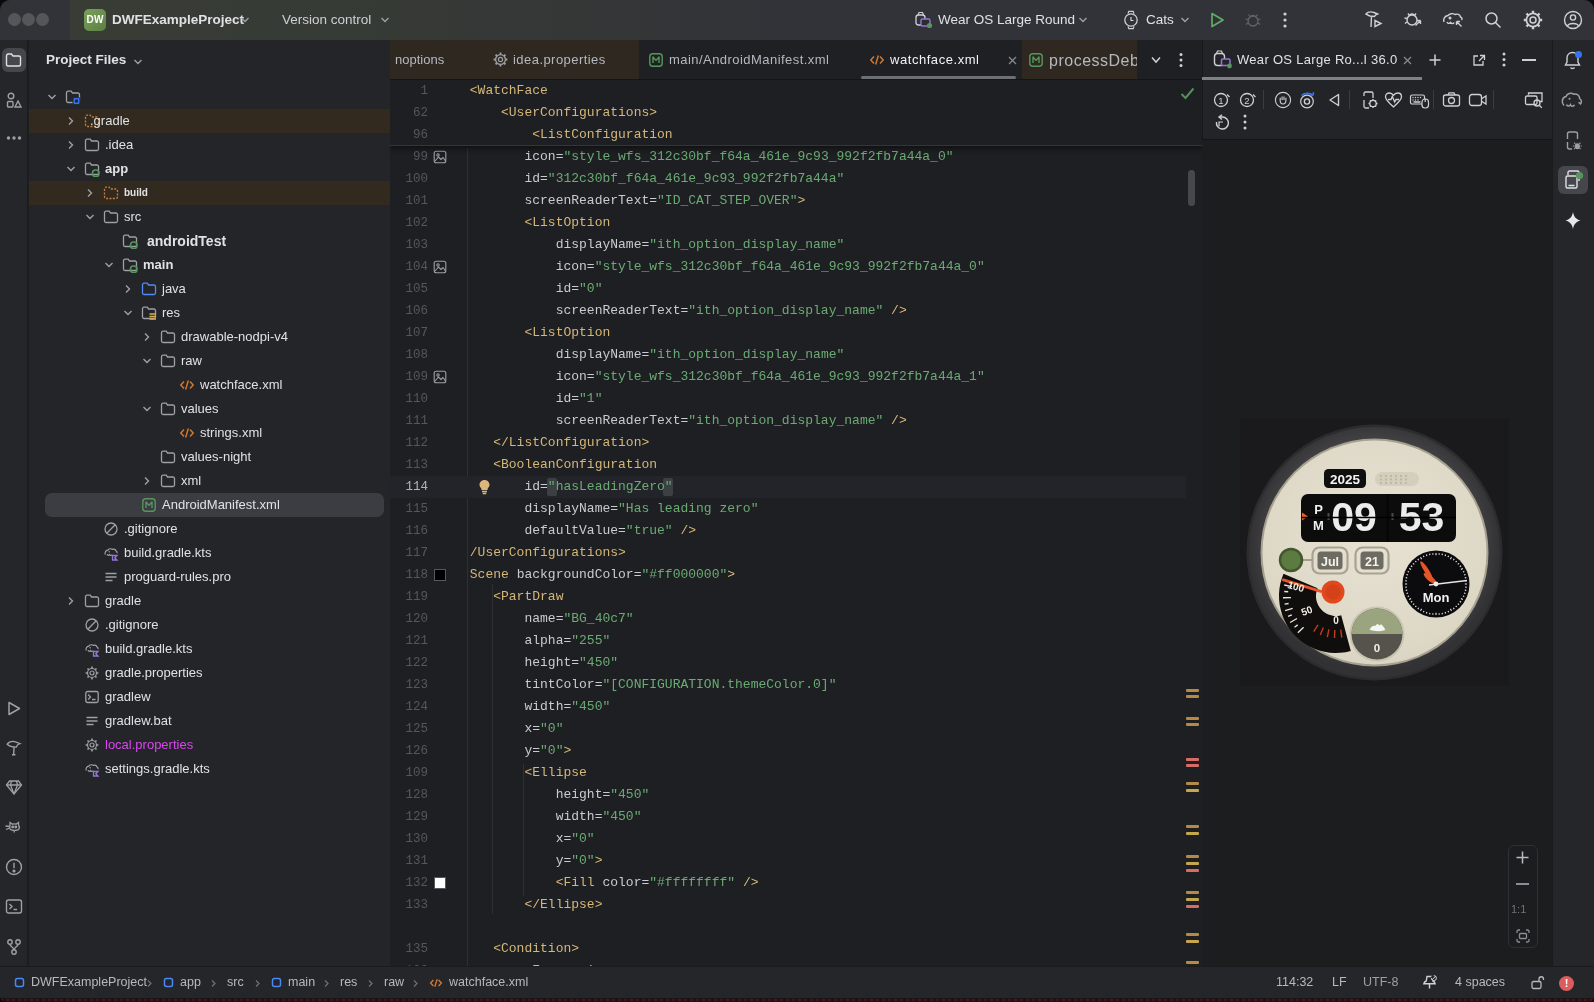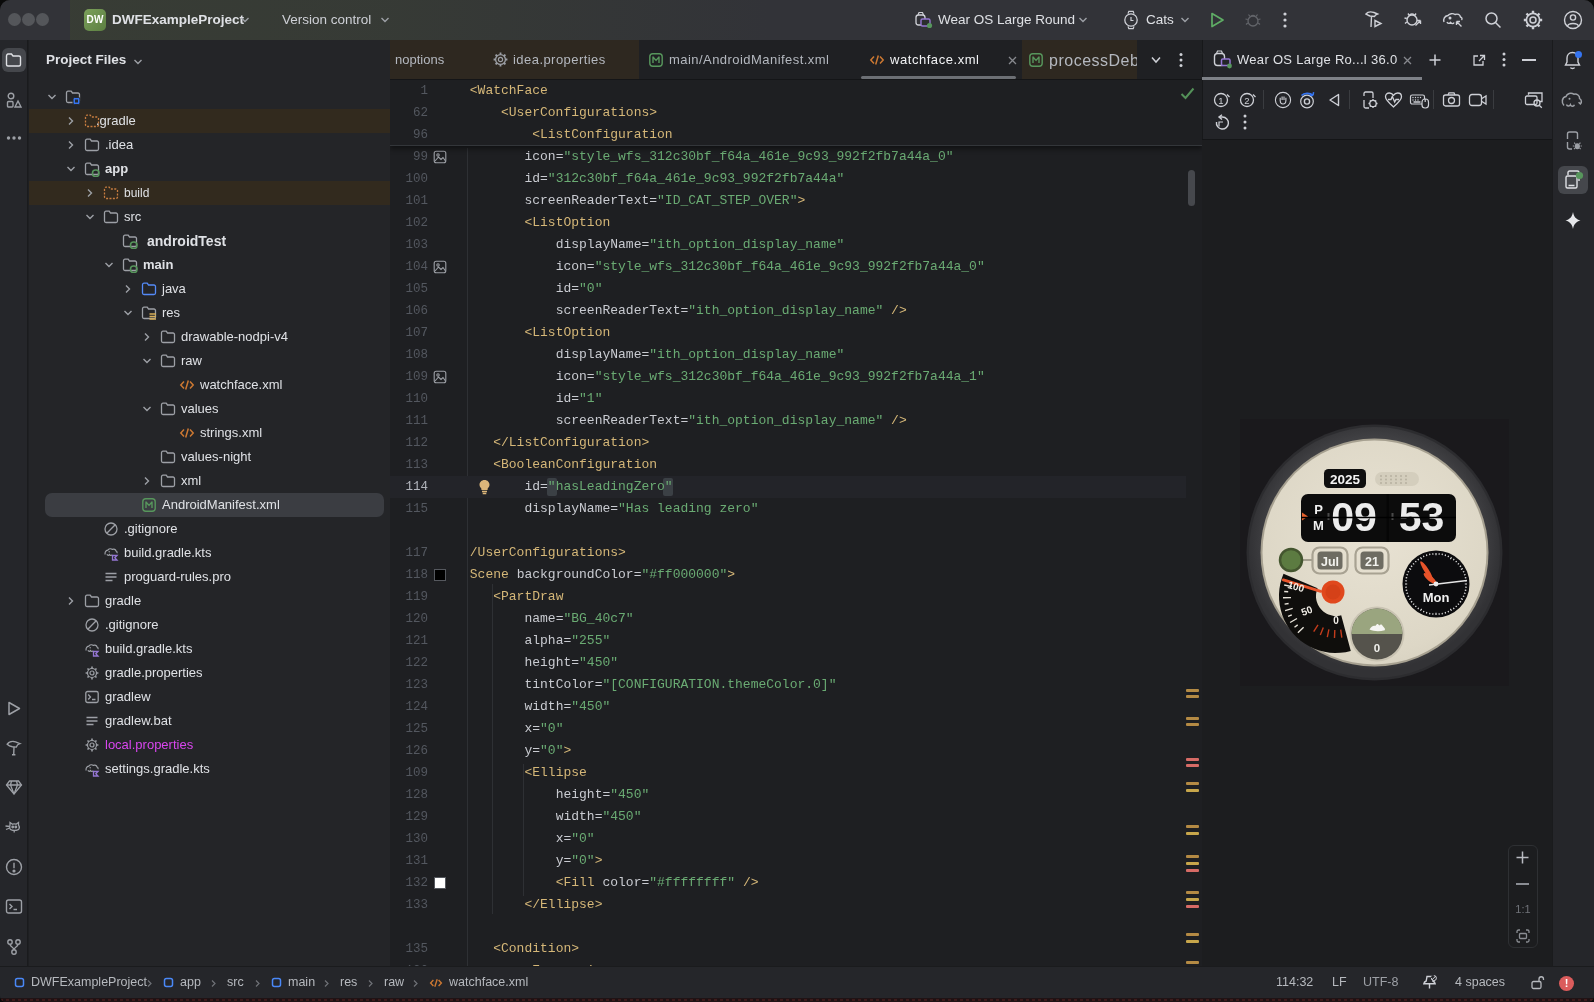--- a/index.html
+++ b/index.html
@@ -149,21 +149,21 @@
       <rect x="8" y="8.5" width="7" height="7" rx="1.5" fill="#3574f0" stroke="#26282b" stroke-width="1"></rect>
       <rect x="10" y="10.5" width="3" height="3" fill="#26282b"></rect>
     </svg>
     <div class="abs" style="left:29px;top:109px;width:361px;height:24px;background:#322a1e"></div>
     <svg class="abs" style="left:67px;top:116px" width="8" height="10" viewBox="0 0 8 10">
       <path d="M2 1.5 L5.5 5 L2 8.5" stroke="#9da0a6" stroke-width="1.4" fill="none"></path>
     </svg>
     <svg class="abs" style="left:84px;top:113px" width="16" height="16" viewBox="0 0 16 16" fill="none">
       <path d="M1.5 4 L1.5 12 C1.5 12.8 2.2 13.5 3 13.5 L13 13.5 C13.8 13.5 14.5 12.8 14.5 12 L14.5 5.5 C14.5 4.7 13.8 4 13 4 L7.5 4 L6.2 2.2 L3 2.2 C2.2 2.2 1.5 2.9 1.5 4 Z" stroke="#c77d40" stroke-width="1.3" stroke-dasharray="2 1.4"></path>
     </svg>
-    <div class="abs" style="left:96px;top:109px;height:41px;line-height:24px;color:#dfe1e5;font-size:13px;font-weight:normal;white-space:nowrap">.gradle</div>
+    <div class="abs" style="left:90px;top:109px;height:41px;line-height:24px;color:#dfe1e5;font-size:13px;font-weight:normal;white-space:nowrap">.gradle</div>
     <svg class="abs" style="left:67px;top:140px" width="8" height="10" viewBox="0 0 8 10">
       <path d="M2 1.5 L5.5 5 L2 8.5" stroke="#9da0a6" stroke-width="1.4" fill="none"></path>
     </svg>
     <svg class="abs" style="left:84px;top:137px" width="16" height="16" viewBox="0 0 16 16" fill="none">
       <path d="M1.5 4 L1.5 12 C1.5 12.8 2.2 13.5 3 13.5 L13 13.5 C13.8 13.5 14.5 12.8 14.5 12 L14.5 5.5 C14.5 4.7 13.8 4 13 4 L7.5 4 L6.2 2.2 L3 2.2 C2.2 2.2 1.5 2.9 1.5 4 Z" stroke="#9da0a6" stroke-width="1.3"></path>
     </svg>
     <div class="abs" style="left:105px;top:133px;height:24px;line-height:24px;color:#dfe1e5;font-size:13px;font-weight:normal;white-space:nowrap">.idea</div>
     <svg class="abs" style="left:66px;top:165px" width="10" height="8" viewBox="0 0 10 8">
       <path d="M1.5 2 L5 5.5 L8.5 2" stroke="#9da0a6" stroke-width="1.4" fill="none"></path>
     </svg>
@@ -172,21 +172,21 @@
       <rect x="8.5" y="9" width="6.5" height="6.5" rx="3" fill="none" stroke="#57965c" stroke-width="1.6"></rect>
     </svg>
     <div class="abs" style="left:105px;top:157px;height:24px;line-height:24px;color:#dfe1e5;font-size:13px;font-weight:bold;white-space:nowrap">app</div>
     <div class="abs" style="left:29px;top:181px;width:361px;height:24px;background:#322a1e"></div>
     <svg class="abs" style="left:86px;top:188px" width="8" height="10" viewBox="0 0 8 10">
       <path d="M2 1.5 L5.5 5 L2 8.5" stroke="#9da0a6" stroke-width="1.4" fill="none"></path>
     </svg>
     <svg class="abs" style="left:103px;top:185px" width="16" height="16" viewBox="0 0 16 16" fill="none">
       <path d="M1.5 4 L1.5 12 C1.5 12.8 2.2 13.5 3 13.5 L13 13.5 C13.8 13.5 14.5 12.8 14.5 12 L14.5 5.5 C14.5 4.7 13.8 4 13 4 L7.5 4 L6.2 2.2 L3 2.2 C2.2 2.2 1.5 2.9 1.5 4 Z" stroke="#c77d40" stroke-width="1.3" stroke-dasharray="2 1.4"></path>
     </svg>
-    <div class="abs" style="left:124px;top:181px;height:28px;line-height:24px;color:#dfe1e5;font-size:12px;font-weight:normal;white-space:nowrap">build</div>
+    <div class="abs" style="left:124px;top:181px;height:28px;line-height:24px;color:#dfe1e5;font-size:10px;font-weight:bold;white-space:nowrap">build</div>
     <svg class="abs" style="left:85px;top:213px" width="10" height="8" viewBox="0 0 10 8">
       <path d="M1.5 2 L5 5.5 L8.5 2" stroke="#9da0a6" stroke-width="1.4" fill="none"></path>
     </svg>
     <svg class="abs" style="left:103px;top:209px" width="16" height="16" viewBox="0 0 16 16" fill="none">
       <path d="M1.5 4 L1.5 12 C1.5 12.8 2.2 13.5 3 13.5 L13 13.5 C13.8 13.5 14.5 12.8 14.5 12 L14.5 5.5 C14.5 4.7 13.8 4 13 4 L7.5 4 L6.2 2.2 L3 2.2 C2.2 2.2 1.5 2.9 1.5 4 Z" stroke="#9da0a6" stroke-width="1.3"></path>
     </svg>
     <div class="abs" style="left:124px;top:205px;height:24px;line-height:24px;color:#dfe1e5;font-size:13px;font-weight:normal;white-space:nowrap">src</div>
     <svg class="abs" style="left:122px;top:233px" width="16" height="16" viewBox="0 0 16 16" fill="none">
       <path d="M1.5 4 L1.5 12 C1.5 12.8 2.2 13.5 3 13.5 L13 13.5 C13.8 13.5 14.5 12.8 14.5 12 L14.5 5.5 C14.5 4.7 13.8 4 13 4 L7.5 4 L6.2 2.2 L3 2.2 C2.2 2.2 1.5 2.9 1.5 4 Z" stroke="#9da0a6" stroke-width="1.3"></path>
       <rect x="8.5" y="9" width="6.5" height="6.5" rx="3" fill="none" stroke="#57965c" stroke-width="1.6"></rect>
@@ -403,20 +403,21 @@
       <div class="cl" style="top:308px"><span class="num">110</span><span class="ct">            <span class="at">id=</span><span class="vl">"1"</span></span></div>
       <div class="cl" style="top:330px"><span class="num">111</span><span class="ct">            <span class="at">screenReaderText=</span><span class="vl">"ith_option_display_name"</span><span class="tg"> /&gt;</span></span></div>
       <div class="cl" style="top:352px"><span class="num">112</span><span class="ct">    <span class="tg">&lt;/ListConfiguration&gt;</span></span></div>
       <div class="cl" style="top:374px"><span class="num">113</span><span class="ct">    <span class="tg">&lt;BooleanConfiguration</span></span></div>
       <div class="cl" style="top:396px"><span class="numb">114</span><span class="ct">        <span class="at">id=</span><span class="vl">"hasLeadingZero"</span></span></div>
       <svg class="abs" style="left:88px;top:399px" width="13" height="16" viewBox="0 0 13 16">
         <path d="M6.5 1 C9.5 1 11.5 3.2 11.5 5.8 C11.5 7.6 10.4 8.6 9.6 9.8 L9.6 11 L3.4 11 L3.4 9.8 C2.6 8.6 1.5 7.6 1.5 5.8 C1.5 3.2 3.5 1 6.5 1 Z" fill="#dcb67a"></path>
         <path d="M4 12.5 L9 12.5 M4.7 14.5 L8.3 14.5" stroke="#dcb67a" stroke-width="1.4"></path>
       </svg>
       <div class="cl" style="top:418px"><span class="num">115</span><span class="ct">        <span class="at">displayName=</span><span class="vl">"Has leading zero"</span></span></div>
+      <div class="cl" style="top:440px"><span class="num">116</span><span class="ct">        <span class="at">defaultValue=</span><span class="vl">"true"</span><span class="tg"> /&gt;</span></span></div>
       <div class="cl" style="top:462px"><span class="num">117</span><span class="ct"> <span class="tg">/UserConfigurations&gt;</span></span></div>
       <div class="cl" style="top:484px"><span class="num">118</span><span class="ct"> <span class="tg">Scene </span><span class="at">backgroundColor=</span><span class="vl">"#ff000000"</span><span class="tg">&gt;</span></span></div>
       <div class="abs" style="left:44px;top:489px;width:12px;height:12px;background:#000;border:1px solid #55585e"></div>
       <div class="cl" style="top:506px"><span class="num">119</span><span class="ct">    <span class="tg">&lt;PartDraw</span></span></div>
       <div class="cl" style="top:528px"><span class="num">120</span><span class="ct">        <span class="at">name=</span><span class="vl">"BG_40c7"</span></span></div>
       <div class="cl" style="top:550px"><span class="num">121</span><span class="ct">        <span class="at">alpha=</span><span class="vl">"255"</span></span></div>
       <div class="cl" style="top:572px"><span class="num">122</span><span class="ct">        <span class="at">height=</span><span class="vl">"450"</span></span></div>
       <div class="cl" style="top:594px"><span class="num">123</span><span class="ct">        <span class="at">tintColor=</span><span class="vl">"[CONFIGURATION.themeColor.0]"</span></span></div>
       <div class="cl" style="top:616px"><span class="num">124</span><span class="ct">        <span class="at">width=</span><span class="vl">"450"</span></span></div>
       <div class="cl" style="top:638px"><span class="num">125</span><span class="ct">        <span class="at">x=</span><span class="vl">"0"</span></span></div>
@@ -646,21 +647,21 @@
 <path d="M128.5 215 A 8.5 8.5 0 0 1 145.5 215 Z" fill="#55534c" transform="rotate(180 137 215)"></path>
 <path d="M129.5 210.5 C131 207.8 133.5 206.2 135.2 207 L136.8 205.2 C137.4 204.9 138 205 138.4 205.5 L139.2 206.4 L140.6 205.6 C141.1 205.4 141.7 205.5 142 206 L143.8 208.2 C144.8 209 145.2 210 144.8 211.2 C139.8 212.6 134.2 212.6 129.5 210.5 Z" fill="#f5f5f2"></path>
 <text x="137" y="233" font-size="11.5" font-weight="bold" fill="#f0f0ec" text-anchor="middle" font-family="Liberation Sans">0</text>
 </svg>
 
 <div class="abs" style="left:1508px;top:845px;width:30px;height:103px;border:1px solid #2e3033;border-radius:6px"></div>
 <svg class="abs" style="left:1515px;top:850px" width="15" height="15" viewBox="0 0 15 15">
       <path d="M7.5 1.5 L7.5 13.5 M1.5 7.5 L13.5 7.5" stroke="#b9bbc1" stroke-width="1.5"></path>
     </svg>
 <div class="abs" style="left:1516px;top:883px;width:13px;height:2px;background:#8a8d93"></div>
-<div class="abs" style="left:1511px;top:903px;width:24px;height:14px;color:#707379;font-size:11px;text-align:center">1:1</div>
+<div class="abs" style="left:1511px;top:903px;width:24px;height:14px;color:#707379;font-size:11px;text-align:left">1:1</div>
 <svg class="abs" style="left:1515px;top:928px" width="16" height="16" viewBox="0 0 16 16" fill="none" stroke="#8a8d93" stroke-width="1.3">
       <path d="M2 5 L2 3.5 C2 2.7 2.7 2 3.5 2 L5 2 M11 2 L12.5 2 C13.3 2 14 2.7 14 3.5 L14 5 M14 11 L14 12.5 C14 13.3 13.3 14 12.5 14 L11 14 M5 14 L3.5 14 C2.7 14 2 13.3 2 12.5 L2 11"></path>
       <rect x="4.5" y="5.5" width="7" height="5" rx="1"></rect>
     </svg>
 
 <div class="abs" style="left:1552px;top:40px;width:42px;height:926px;background:#25262a;border-left:1px solid #1a1b1d"></div>
 <svg class="abs" style="left:1562px;top:50px" width="21" height="21" viewBox="0 0 21 21" fill="none" stroke="#ced0d6" stroke-width="1.4">
  <path d="M10.5 2.5 C7 2.5 5 5 5 8 L5 12 L3.5 15 L17.5 15 L16 12 L16 8 C16 5 14 2.5 10.5 2.5 Z"></path>
  <path d="M8.5 17.5 C9 18.8 12 18.8 12.5 17.5"></path>
  <circle cx="16.5" cy="4.5" r="3.5" fill="#3574f0" stroke="none"></circle>

